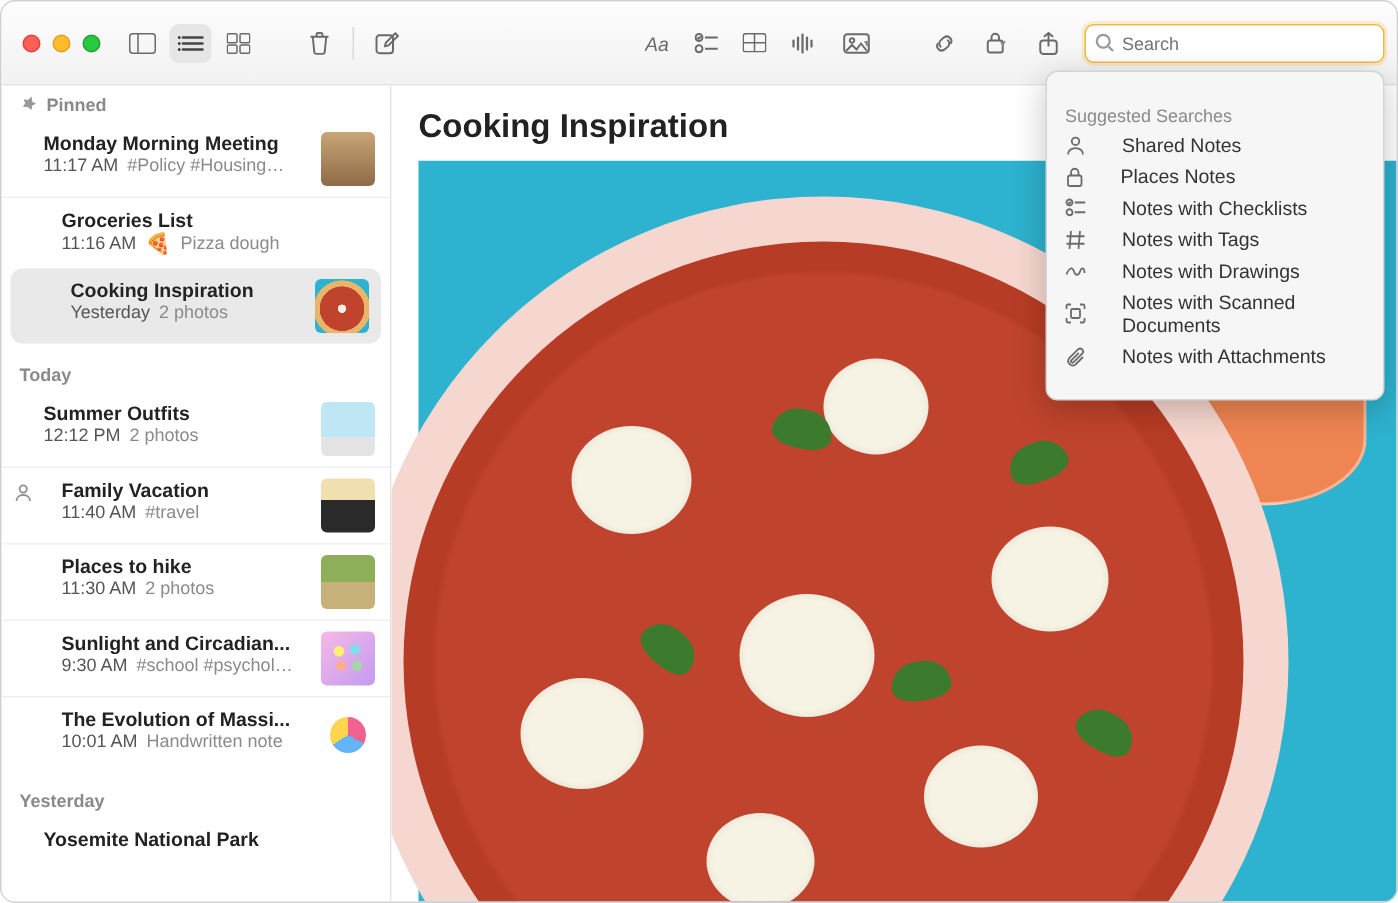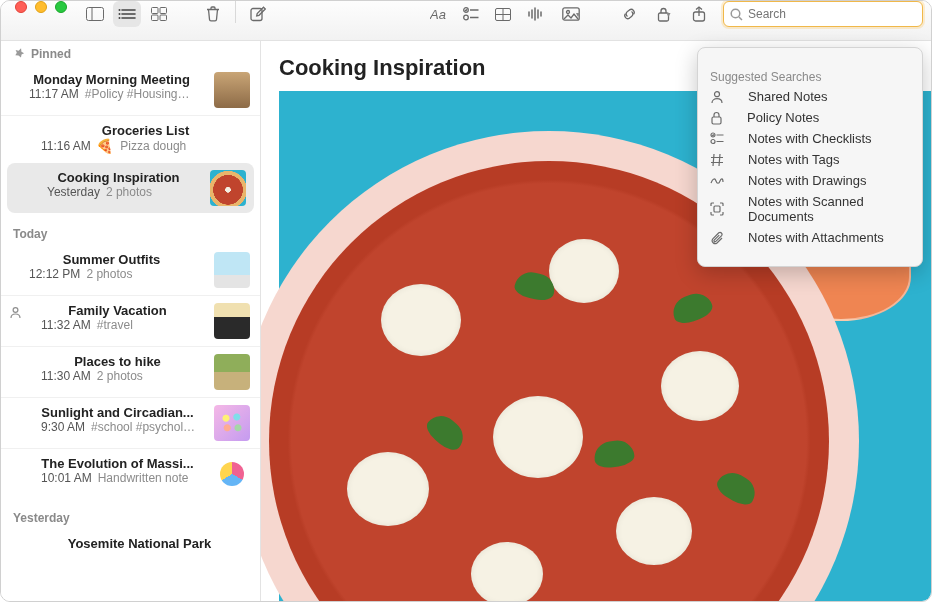--- a/index.html
+++ b/index.html
@@ -1,36 +1,36 @@
 <!DOCTYPE html>
 <html><head>
 <meta charset="utf-8">
 <style>
   * { box-sizing: border-box; margin: 0; padding: 0; font-family: -apple-system, BlinkMacSystemFont, "Helvetica Neue", Arial, sans-serif; }
   body { width: 932px; height: 602px; overflow: hidden; background:#fff; }
   .window { width:932px; height:602px; border:1px solid #d0d0d0; border-radius:10px; overflow:hidden; position:relative; display:flex; flex-direction:column; background:#fff;}
-  .titlebar { height:40px; display:flex; padding:0 8px; gap:4px; border-bottom:1px solid #e2e2e2; background:linear-gradient(#fdfdfd,#f2f2f2); }
+  .titlebar { height:56px; display:flex; align-items:center; padding:0 8px; gap:4px; border-bottom:1px solid #e2e2e2; background:linear-gradient(#fdfdfd,#f2f2f2); }
   .traffic { display:flex; gap:8px; margin-right:10px; padding-left:6px;}
   .dot { width:12px; height:12px; border-radius:50%; }
   .dot.red{background:#ff5f57;border:1px solid #e24238;}
   .dot.yel{background:#ffbd2e;border:1px solid #e1a116;}
   .dot.grn{background:#28c940;border:1px solid #1ba62b;}
   .tb-btn { width:28px; height:26px; border-radius:6px; display:flex; align-items:center; justify-content:center; color:#6a6a6a; cursor:pointer; position:relative;}
   .tb-btn.active{ background:#e6e6e6; color:#444;}
   .tb-sep { width:1px; height:22px; background:#d9d9d9; margin:0 4px;}
   .tb-spacer{ flex:0 0 18px;}
   .tb-right-gap{ flex:1;}
   .chev{ font-size:8px; color:#888; margin-left:-4px;}
   .search-wrap { margin-left:6px; width:200px; height:26px; border:1px solid #f0b84a; border-radius:6px; background:#fff; display:flex; align-items:center; padding:0 6px; gap:5px; box-shadow:0 0 0 2px rgba(255,190,70,0.25);}
   .search-wrap svg{ flex:0 0 auto;}
   .search-wrap input{ border:none; outline:none; flex:1; font-size:12px; color:#555; background:transparent;}
   .body { flex:1; display:flex; overflow:hidden;}
   .sidebar { width:260px; border-right:1px solid #e3e3e3; background:#fff; overflow-y:auto; font-size:13px;}
   .section-hdr{ display:flex; align-items:center; gap:6px; padding:6px 12px 4px; color:#8a8a8a; font-size:12px; font-weight:600;}
-  .note-row{ display:flex; gap:20px; padding:7px 10px 7px 28px; cursor:pointer; position:relative;text-align:center;}
+  .note-row{ display:flex; gap:20px; padding:7px 10px 7px 28px; cursor:pointer; position:relative;}
   .note-row.sel{ background:#e9e9e9; border-radius:8px; margin:2px 6px; padding:7px 8px 7px 22px;}
   .note-row + .note-row { border-top:1px solid #f0f0f0;padding-left:40px;}
   .note-row.sel{ border-top:none;}
   .note-main{ flex:1; min-width:0;}
   .note-title{ font-weight:600; color:#222; font-size:13px; white-space:nowrap; overflow:hidden; text-overflow:ellipsis;}
   .note-sub{ color:#8b8b8b; font-size:12px; display:flex; gap:6px; align-items:center; white-space:nowrap; overflow:hidden; text-overflow:ellipsis;}
   .note-sub .time{color:#555;}
   .thumb{ width:36px; height:36px; border-radius:4px; flex:0 0 auto; background:#ccc; overflow:hidden; display:flex; align-items:center; justify-content:center;}
   .row-icon{ position:absolute; left:8px; top:10px; color:#9a9a9a;}
   .content { flex:1; background:#fff; display:flex; flex-direction:column; overflow:hidden;}
@@ -261,21 +261,21 @@
       <div class="note-row">
         <span class="row-icon">
           <svg width="13" height="13" viewBox="0 0 13 13" fill="none" stroke="#8f8f8f" stroke-width="1.2">
               <circle cx="6.5" cy="4" r="2.4"></circle>
               <path d="M2 12c0-2.4 2-4 4.5-4s4.5 1.6 4.5 4"></path>
             </svg>
         </span>
         <div class="note-main">
           <div class="note-title">Family Vacation</div>
           <div class="note-sub">
-              <span class="time">11:32 AM</span>
+              <span class="time">11:40 AM</span>
               <span>#travel</span>
             </div>
         </div>
         <div class="thumb th-bike"></div>
       </div>
 
       <div class="note-row">
         <div class="note-main">
           <div class="note-title">Places to hike</div>
           <div class="note-sub">
@@ -359,21 +359,21 @@
           <circle cx="7" cy="4.2" r="2.5"></circle>
           <path d="M2 13c0-2.6 2.2-4.3 5-4.3s5 1.7 5 4.3"></path>
         </svg>
       <span>Shared Notes</span>
     </div>
     <div class="dd-item">
       <svg width="13" height="14" viewBox="0 0 13 14" fill="none" stroke="currentColor" stroke-width="1.2">
           <rect x="2" y="6" width="9" height="7" rx="1.4"></rect>
           <path d="M4 6V4a2.5 2.5 0 0 1 5 0v2"></path>
         </svg>
-      <span>Policy Notes</span>
+      <span>Places Notes</span>
     </div>
     <div class="dd-item">
       <svg width="14" height="13" viewBox="0 0 14 13" fill="none" stroke="currentColor" stroke-width="1.2">
           <circle cx="3" cy="3" r="2"></circle>
           <path d="M2.2 3l.7.7L4 2.5"></path>
           <line x1="6.5" y1="3" x2="13.5" y2="3"></line>
           <circle cx="3" cy="9.5" r="2"></circle>
           <line x1="6.5" y1="9.5" x2="13.5" y2="9.5"></line>
         </svg>
       <span>Notes with Checklists</span>

